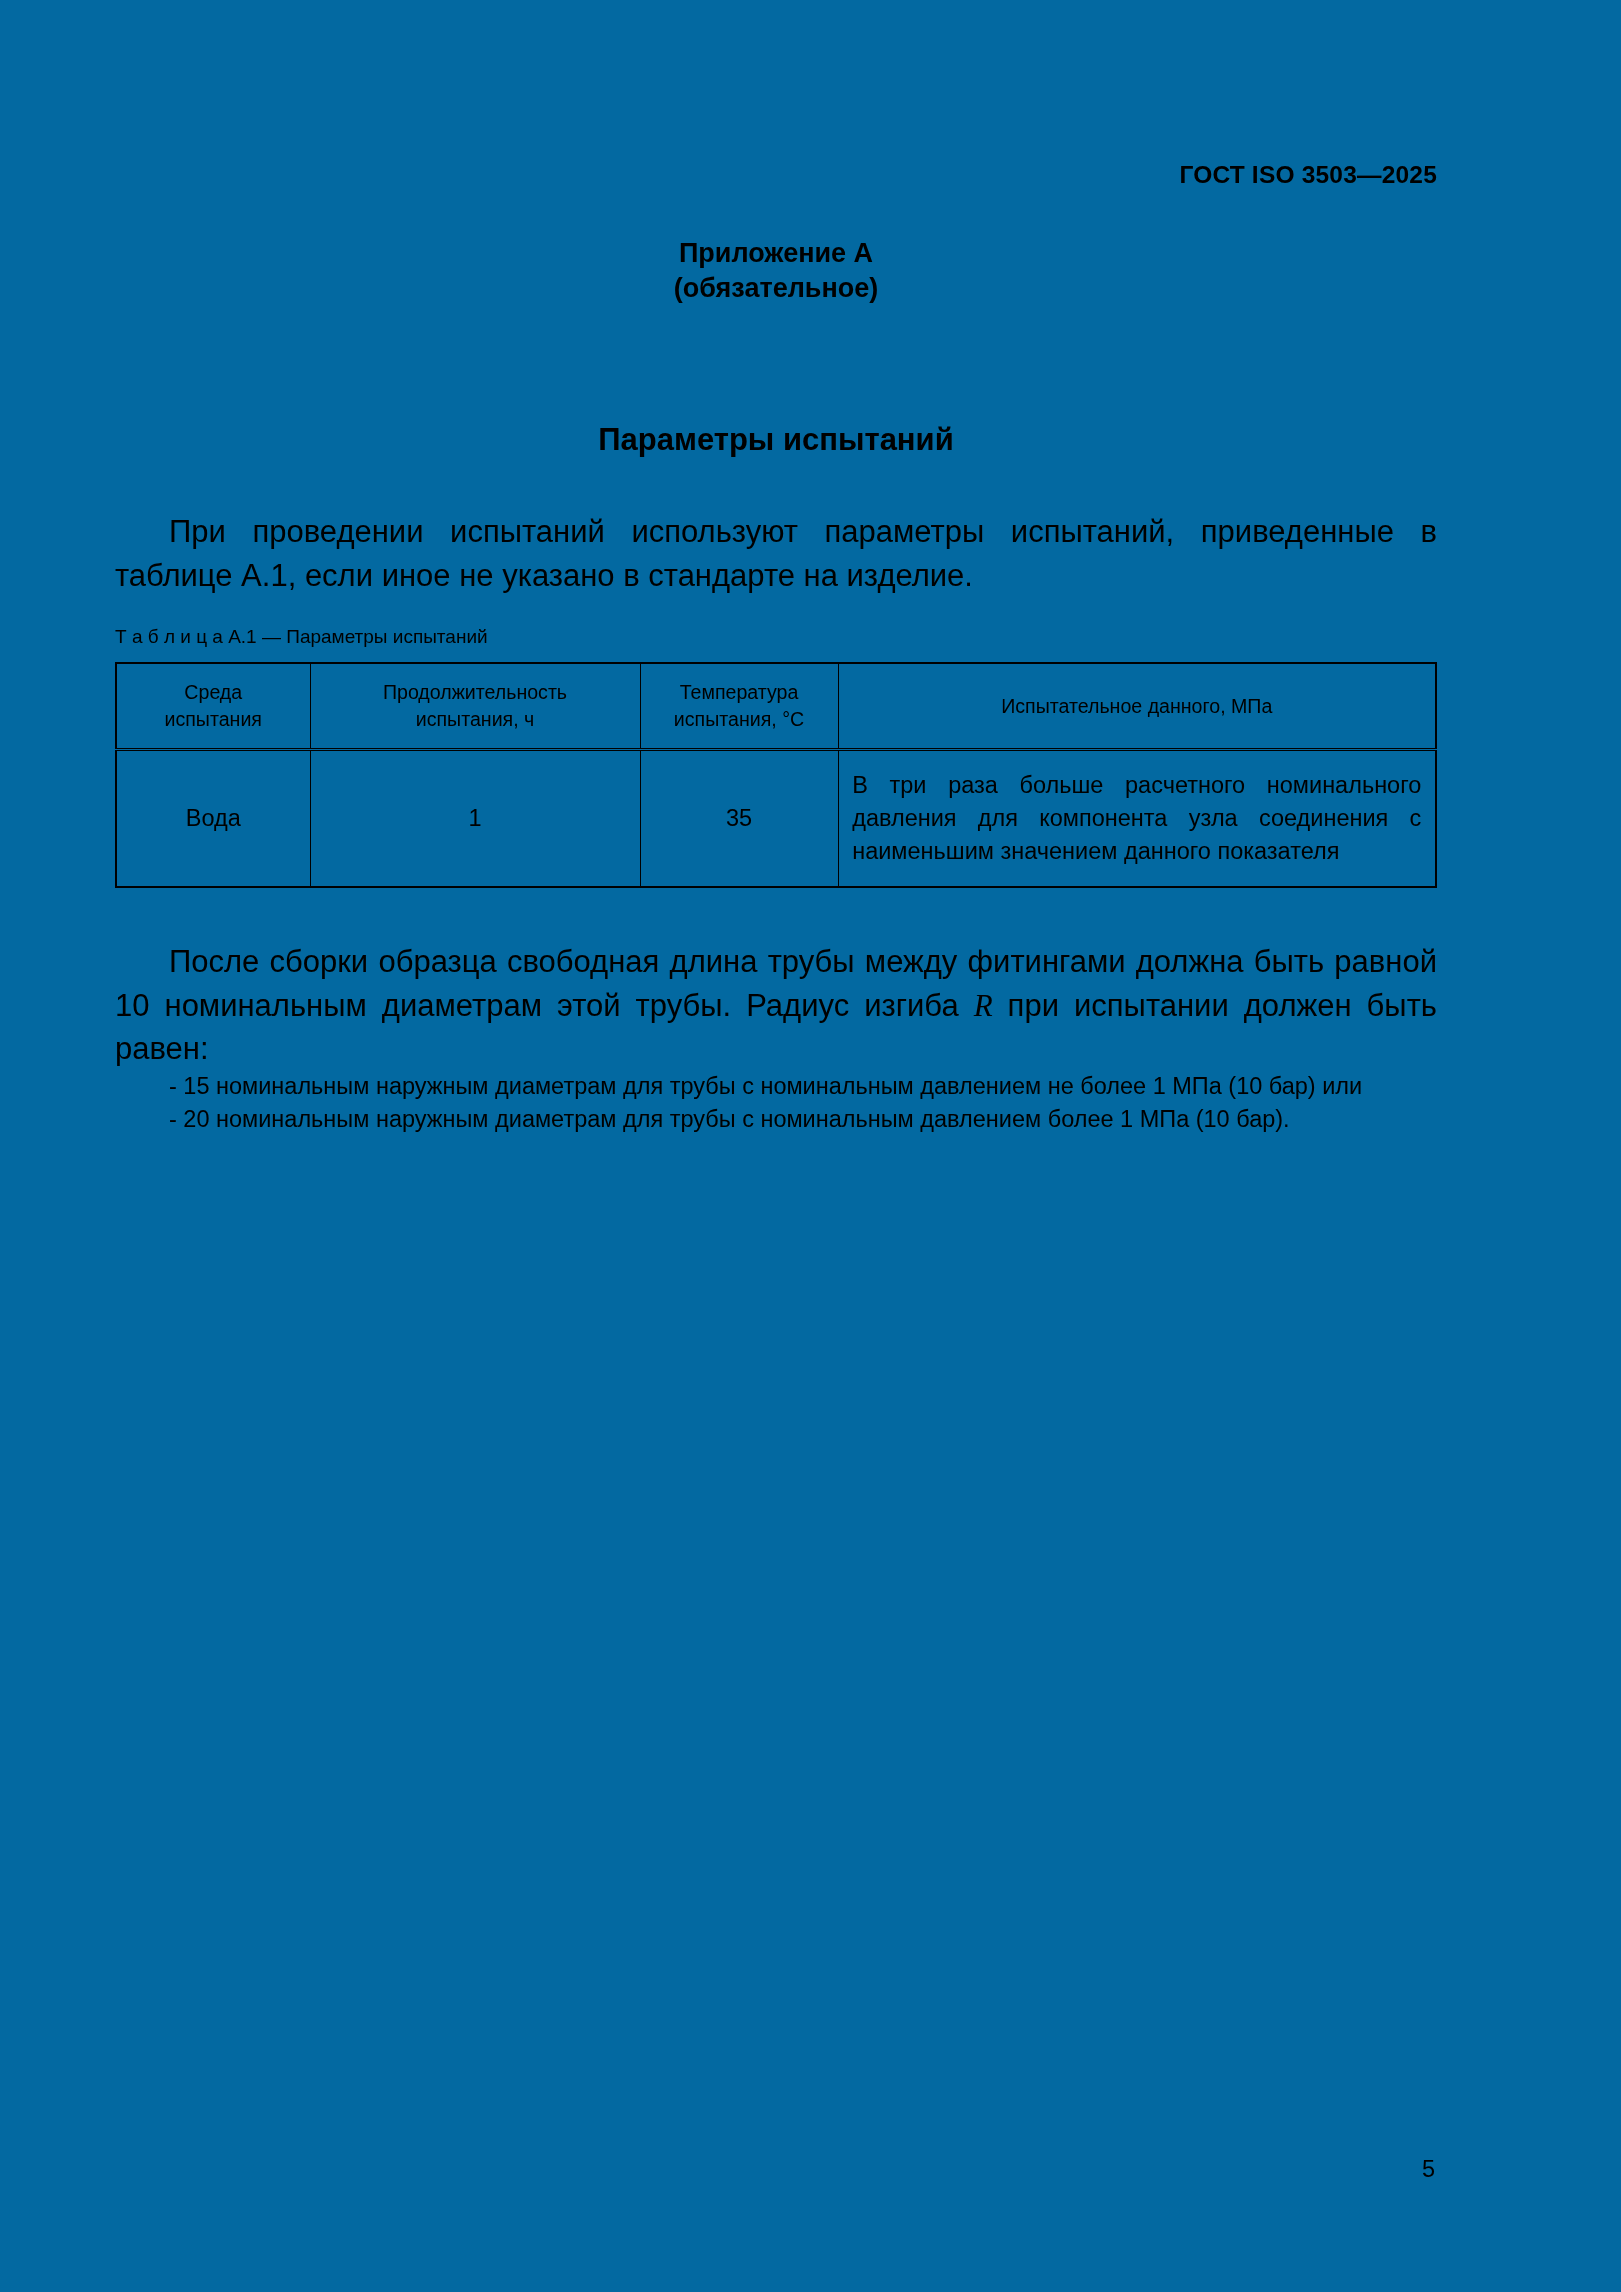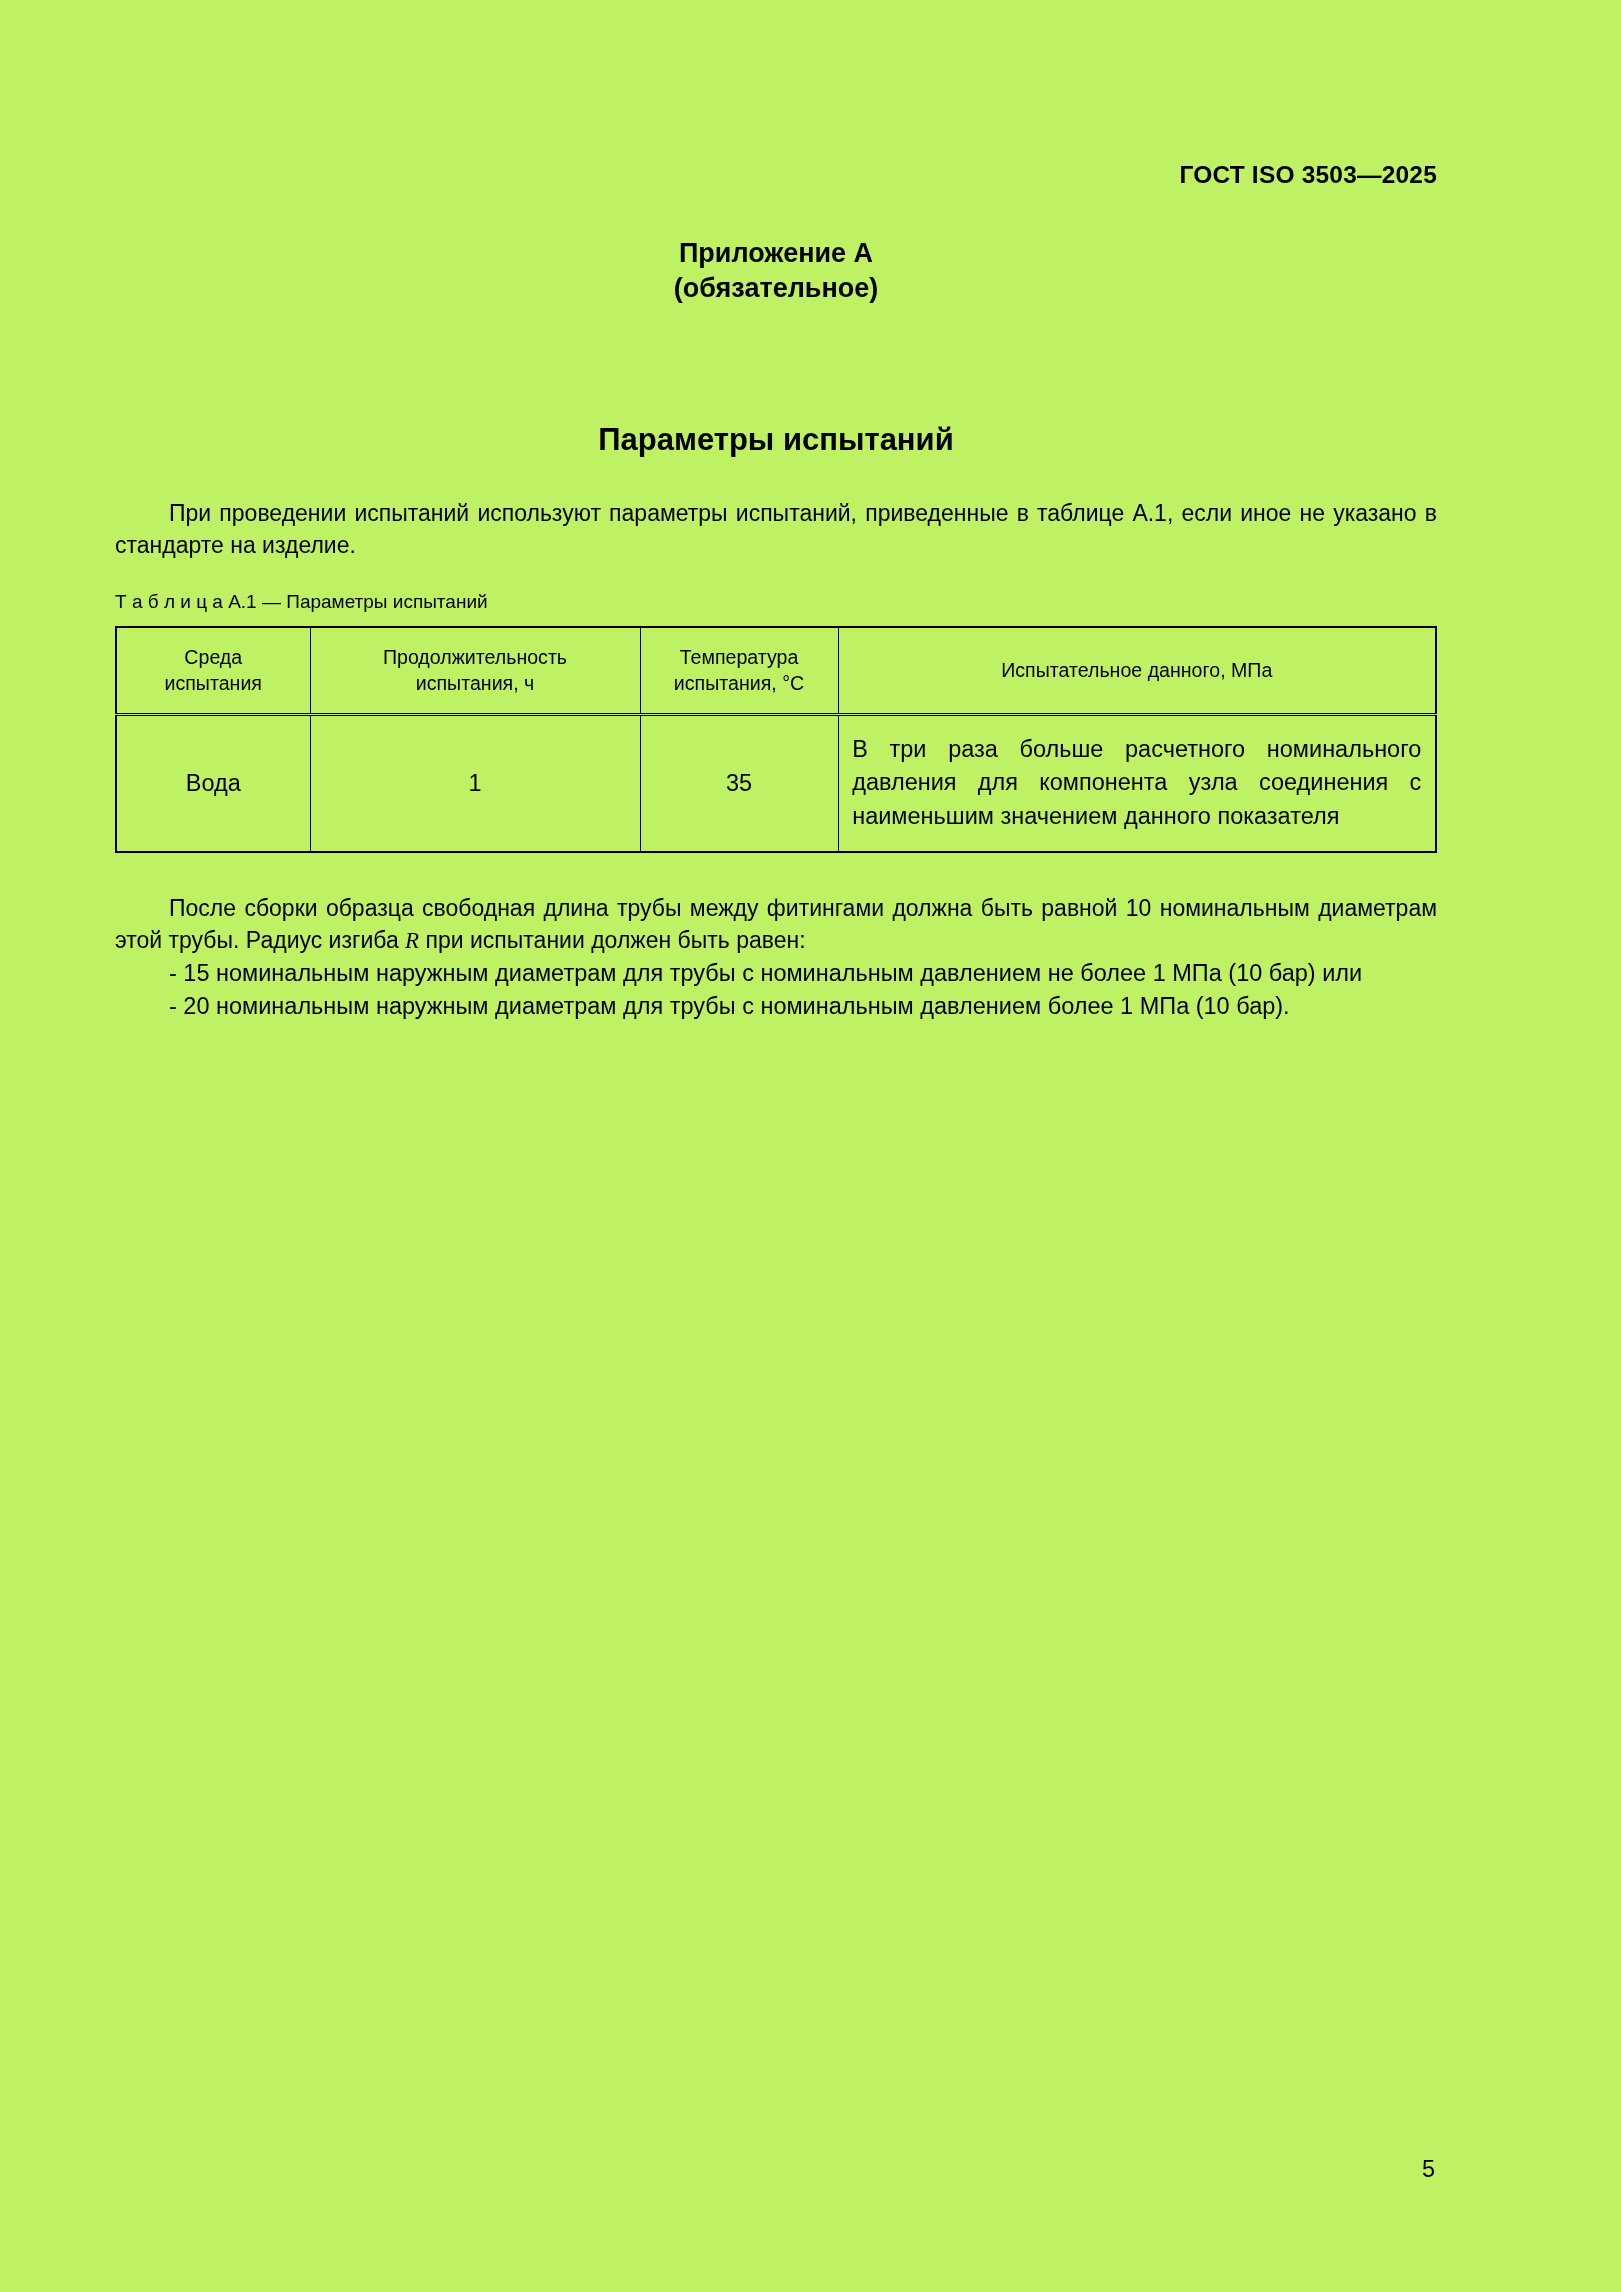--- a/index.html
+++ b/index.html
@@ -4,21 +4,21 @@
 <style>
   html, body {
     margin: 0;
     padding: 0;
     background: #ffffff;
   }
   .page {
     position: relative;
     width: 1621px;
     height: 2293px;
-    background: #bef264;
+    background: #0369a1;
     color: #000000;
     font-family: "Liberation Sans", sans-serif;
     overflow: hidden;
   }
   .content {
     position: absolute;
     left: 115px;
     top: 0;
     width: 1322px;
   }
@@ -36,22 +36,22 @@
     font-weight: bold;
     line-height: 1.3;
   }
   .section-title {
     margin: 116px 0 0 0;
     text-align: center;
     font-size: 31px;
     font-weight: bold;
   }
   .para {
-    margin: 39px 0 0 0;
-    font-size: 23px;
+    margin: 52px 0 0 0;
+    font-size: 31px;
     line-height: 1.4;
     text-align: justify;
   }
   .indent {
     text-indent: 54px;
   }
   .table-caption {
     margin-top: 29px;
     font-size: 19px;
   }

